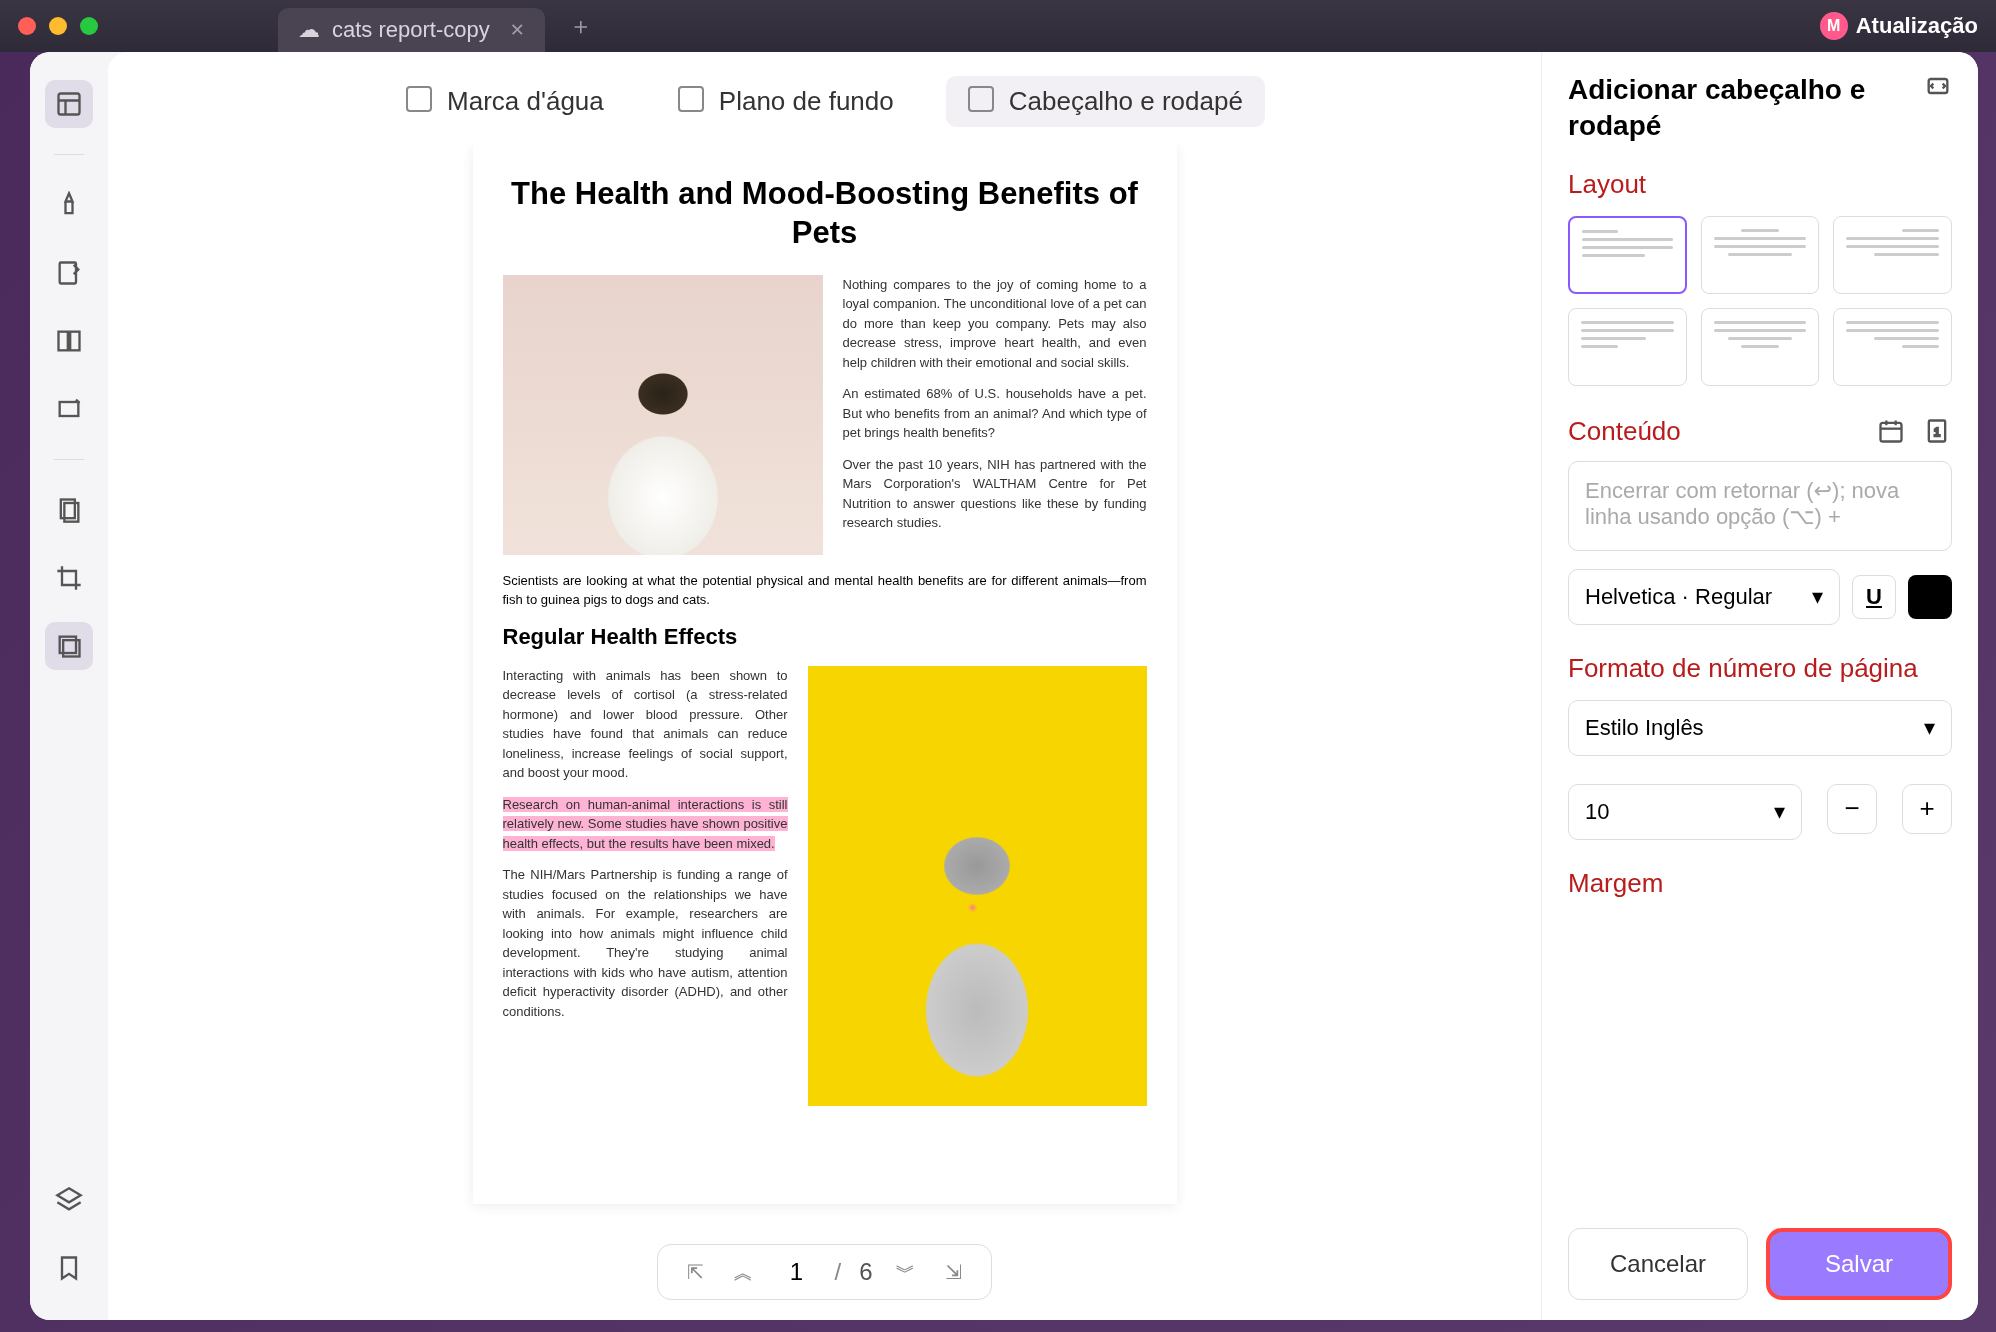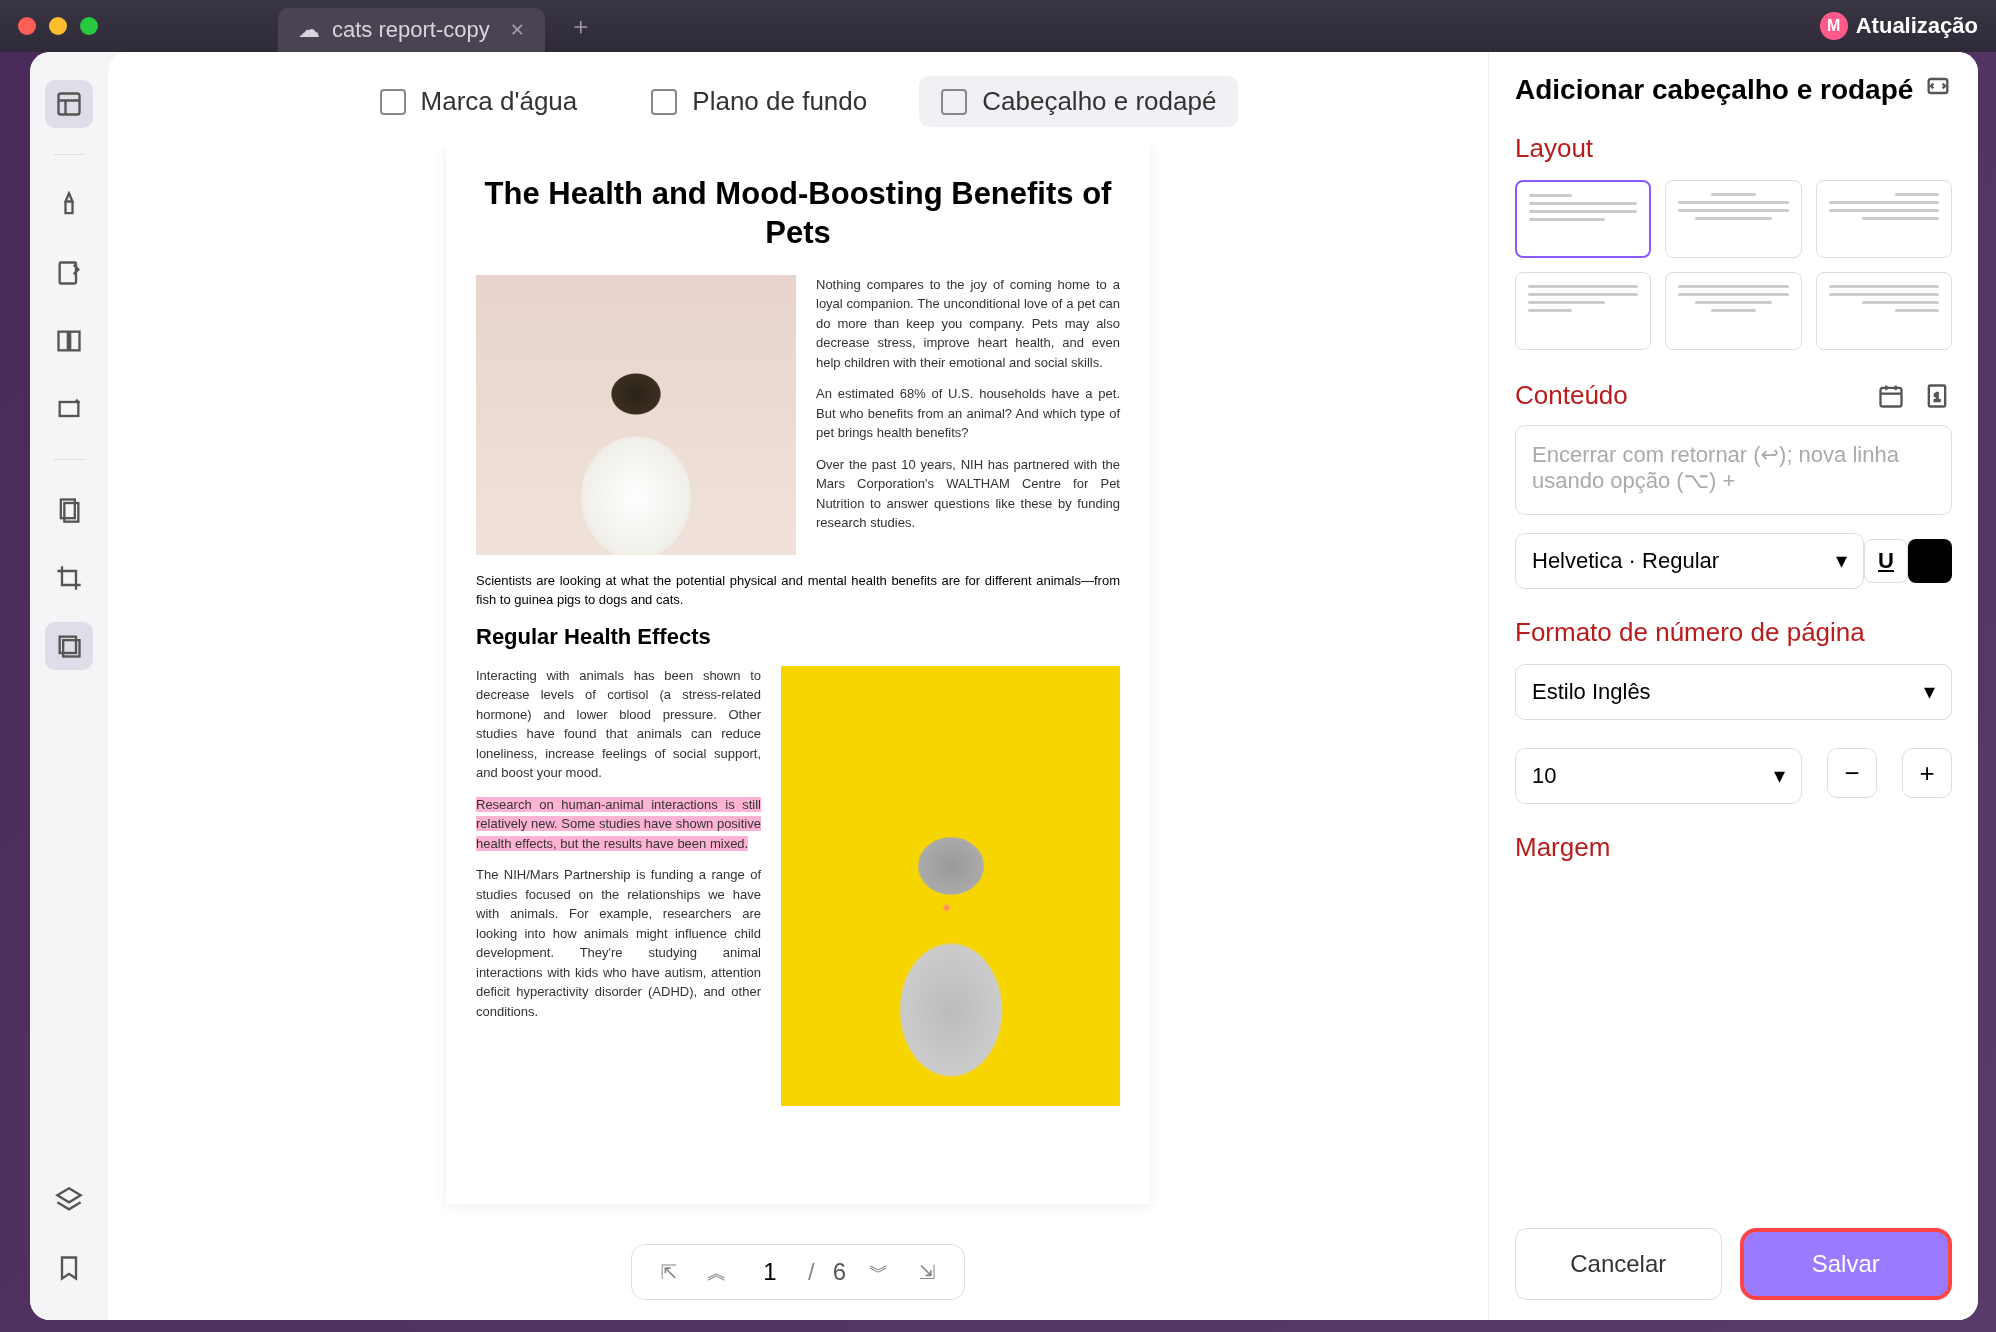--- a/index.html
+++ b/index.html
@@ -99,21 +99,20 @@
   border-radius: 20px 0 0 0;
 }
 .top-tabs {
   display: flex;
   gap: 30px;
   padding: 24px 40px 18px;
   justify-content: center;
 }
 .top-tab {
   display: flex;
-  align-items: center;
   gap: 15px;
   padding: 10px 22px;
   border-radius: 10px;
   font-size: 26px;
   color: #333;
   cursor: pointer;
 }
 .top-tab.active { background: #f2f0f5; }
 .tab-icon { width: 26px; height: 26px; border: 2px solid #888; border-radius: 4px; position: relative; }
 .doc-area {
@@ -197,21 +196,21 @@
   gap: 18px;
   border: 1px solid #ddd;
   border-radius: 14px;
   padding: 12px 22px;
 }
 .pager-btn { width: 30px; height: 30px; display: flex; align-items: center; justify-content: center; color: #888; cursor: pointer; font-size: 20px; }
 .pager-input { width: 40px; text-align: center; border: none; font-size: 24px; background: transparent; }
 .pager-sep { font-size: 24px; color: #888; }
 .pager-total { font-size: 24px; color: #555; }
 .right-panel {
-  width: 490px;
+  width: 437px;
   background: #fff;
   border-left: 1px solid #eee;
   padding: 20px 26px;
   overflow-y: auto;
   display: flex;
   flex-direction: column;
   position: relative;
 }
 .panel-title {
   font-size: 28px;
@@ -257,21 +256,21 @@
   border: 1px solid #ddd;
   border-radius: 10px;
   padding: 16px;
   font-size: 22px;
   color: #aaa;
   margin-bottom: 18px;
   min-height: 90px;
 }
 .font-row {
   display: flex;
-  gap: 0;
+  gap: 12px;
   align-items: center;
   margin-bottom: 28px;
 }
 .font-select {
   flex: 1;
   border: 1px solid #ddd;
   border-radius: 10px;
   padding: 14px 16px;
   font-size: 22px;
   display: flex;

